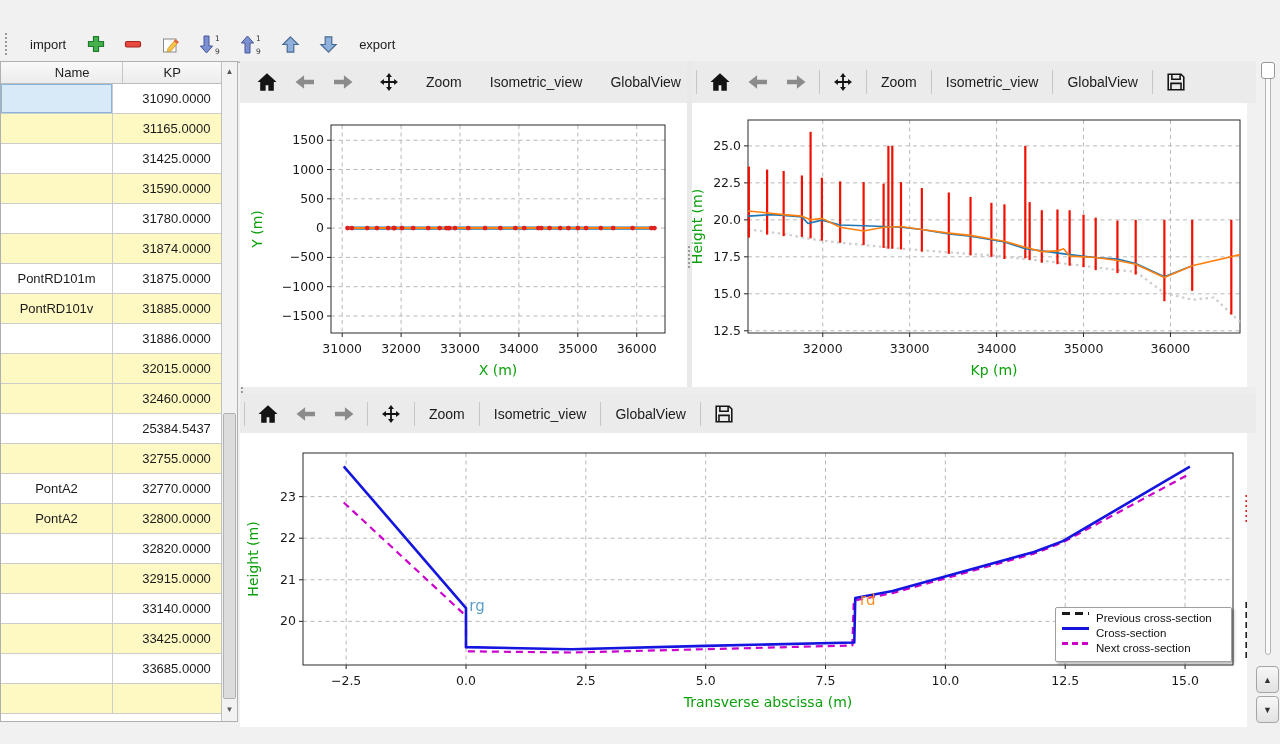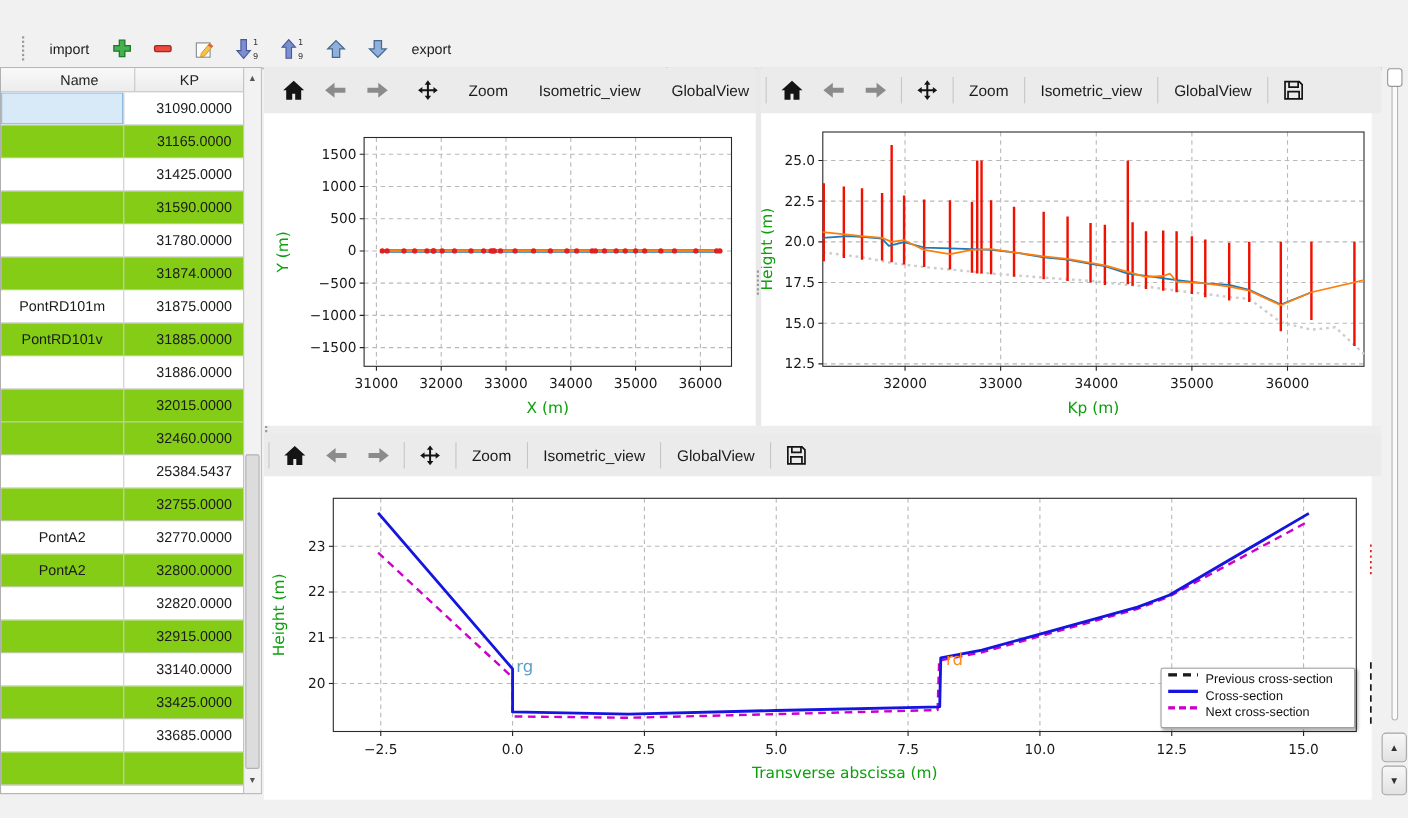--- a/index.html
+++ b/index.html
@@ -13,36 +13,36 @@
             background:linear-gradient(#dadada,#cfcfcf);border-bottom:1px solid #b5b5b5;margin-top:41px;}
   .title{position:absolute;left:0;right:0;top:0;height:27px;line-height:27px;text-align:center;
          font-weight:bold;font-size:13px;color:#3c3c3c;}
   .win-controls{position:absolute;right:10px;top:0;height:27px;display:flex;align-items:center;gap:20px;}
   .winbtn{font-weight:bold;font-size:14px;color:#3c3c3c;cursor:default;line-height:1;}
   .closebtn{width:20px;height:20px;border-radius:50%;background:#98c178;border:1px solid #86aa67;
             color:#fff;font-size:11px;font-weight:bold;text-align:center;line-height:19px;}
 
   
   .main-toolbar{position:absolute;left:0;top:27px;width:1280px;height:34px;display:flex;
-                align-items:center;gap:15px;padding-left:20px;background:#f1f1f1;}
+                align-items:center;gap:15px;padding-left:5px;background:#f1f1f1;}
   .grip{width:4px;height:22px;border-left:2px dotted #9a9a9a;margin-right:2px;}
   .tb-item{display:flex;align-items:center;justify-content:center;height:26px;padding:0 2px;}
   .tb-item.text{font-size:13px;color:#1c1c1c;padding:0 4px;}
 
   
   .table-panel{position:absolute;left:0;top:61px;width:238px;height:661px;background:#fff;
                border:1px solid #b0b0b0;}
   .thead{position:absolute;left:0;top:0;width:220px;height:22px;display:flex;
          background:linear-gradient(#f9f9f9,#ececec);border-bottom:1px solid #bdbdbd;}
   .th{font-size:13px;color:#222;text-align:center;line-height:21px;}
   .th.name{width:112px;border-right:1px solid #c6c6c6;margin-left:21px;}
   .th.kp{width:108px;}
   .tbody{position:absolute;left:0;top:22px;width:220px;height:637px;overflow:hidden;}
   .trow{display:flex;height:30px;background:#fff;border-bottom:1px solid #ccc;}
-  .trow.alt{background:#84cc16;}
+  .trow.alt{background:#fef9c3;}
   .cell{font-size:13px;line-height:29px;text-align:center;overflow:hidden;white-space:nowrap;}
   .cell.name{width:112px;border-right:1px solid #ccc;}
   .cell.kp{width:108px;padding-left:19px;}
   .cell.selected{background:#d8eaf8;box-shadow:inset 0 0 0 1px #8ab4d8;}
   .tbl-scroll{position:absolute;right:0;top:0;width:16px;height:659px;background:#f2f2f2;
               border-left:1px solid #c0c0c0;}
   .tbl-btn{position:absolute;left:0;width:15px;height:20px;text-align:center;color:#555;
            font-size:8px;line-height:20px;}
   .tbl-thumb{position:absolute;left:1px;top:351px;width:13px;height:286px;background:#dcdcdc;
              border:1px solid #b2b2b2;border-radius:2px;}

